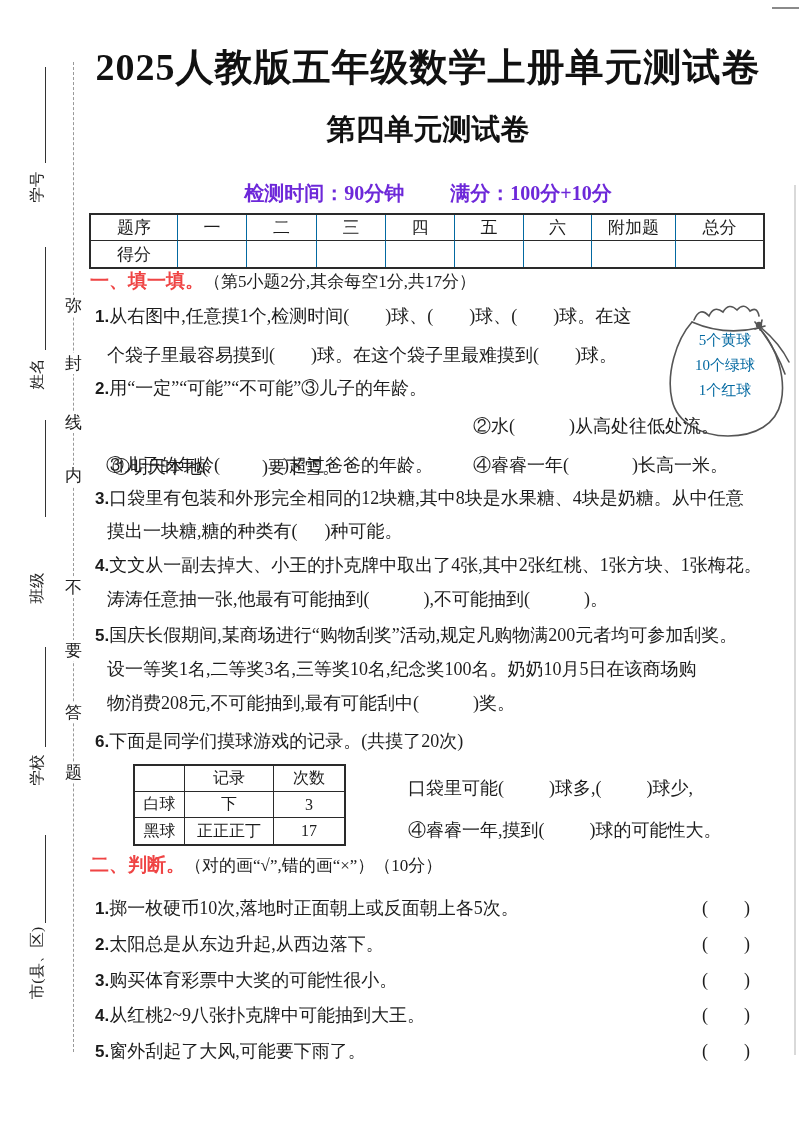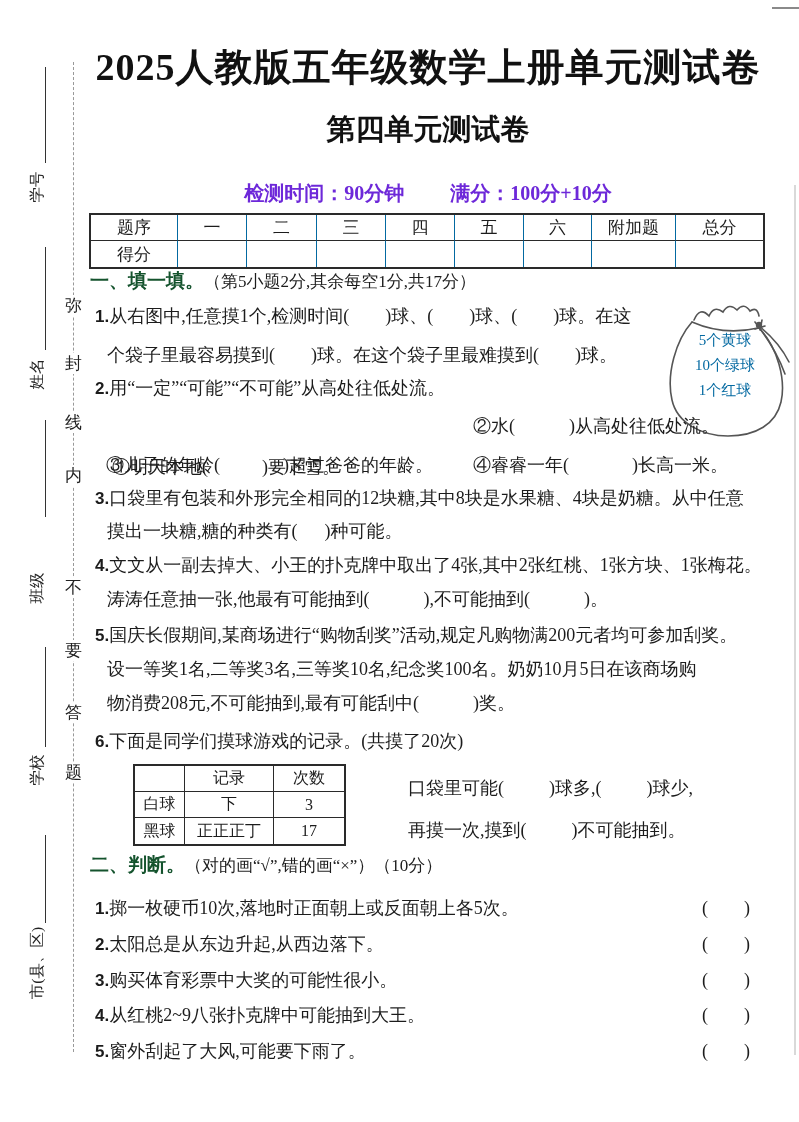--- a/index.html
+++ b/index.html
@@ -19,21 +19,21 @@
   .score-table{left:89px;top:213px;display:grid;
     grid-template-columns:87px 69px 70px 69px 69px 69px 68px 84px 87px;
     grid-auto-rows:26px;border:2px solid #2a2a2a;}
   .score-table .cell{border-right:1px solid #0369a1;border-bottom:1px solid #2a2a2a;
     display:flex;align-items:center;justify-content:center;font-size:17px;}
   .score-table .cell:nth-child(9n){border-right:none;}
   .score-table .cell.last-row{border-bottom:none;}
   
   .line{font-size:18px;line-height:24px;color:#1c1c1c;}
   .num{font-weight:bold;font-family:"Liberation Sans","DejaVu Sans",sans-serif;font-size:17px;}
-  .sec-title{font-size:19px;font-weight:bold;color:#14532d;margin-top:24px;}
+  .sec-title{font-size:19px;font-weight:bold;color:#ef4444;margin-top:24px;}
   .sec-note{font-size:17px;font-weight:normal;}
   
   .record-table{left:133px;top:764px;display:grid;grid-template-columns:50px 89px 70px;
     grid-auto-rows:26px;border:2px solid #2a2a2a;}
   .record-table .cell{border-right:1px solid #2a2a2a;border-bottom:1px solid #2a2a2a;
     display:flex;align-items:center;justify-content:center;font-size:16px;}
   .record-table .cell:nth-child(3n){border-right:none;}
   .record-table .cell.last-row{border-bottom:none;}
   
   .field-line{left:45px;width:0;border-left:1.5px solid #333;}
@@ -118,21 +118,21 @@
       <circle cx="101" cy="29" r="3.2" fill="#555" stroke="none"></circle>
     </g>
   </svg>
 </div>
 <div class="abs bag-text">
   <div>5个黄球</div>
   <div>10个绿球</div>
   <div>1个红球</div>
 </div>
 
-<div class="abs line t" style="left:95px;top:376px;"><span class="num">2.</span><span>用“一定”“可能”“不可能”从高处往低处流。</span></div>
+<div class="abs line t" style="left:95px;top:376px;"><span class="num">2.</span><span>用“一定”“可能”“不可能”③儿子的年龄。</span></div>
 <div class="abs line t" style="left:112px;top:414px;margin-top:41px;">①明天本地(            )要下雪。</div>
 <div class="abs line t" style="left:473px;top:414px;">②水(            )从高处往低处流。</div>
 <div class="abs line t" style="left:106px;top:453px;">③儿子的年龄(              )超过爸爸的年龄。</div>
 <div class="abs line t" style="left:473px;top:453px;">④睿睿一年(              )长高一米。</div>
 
 <div class="abs line t" style="left:95px;top:486px;"><span class="num">3.</span><span>口袋里有包装和外形完全相同的12块糖,其中8块是水果糖、4块是奶糖。从中任意</span></div>
 <div class="abs line t" style="left:107px;top:519px;"><span>摸出一块糖,糖的种类有(      )种可能。</span></div>
 
 <div class="abs line t" style="left:95px;top:553px;"><span class="num">4.</span><span>文文从一副去掉大、小王的扑克牌中取出了4张,其中2张红桃、1张方块、1张梅花。</span></div>
 <div class="abs line t" style="left:107px;top:587px;"><span>涛涛任意抽一张,他最有可能抽到(            ),不可能抽到(            )。</span></div>
@@ -149,21 +149,21 @@
   <div class="cell">次数</div>
   <div class="cell">白球</div>
   <div class="cell">下</div>
   <div class="cell">3</div>
   <div class="cell last-row">黑球</div>
   <div class="cell last-row">正正正丁</div>
   <div class="cell last-row">17</div>
 </div>
 
 <div class="abs line t" style="left:408px;top:776px;">口袋里可能(          )球多,(          )球少,</div>
-<div class="abs line t" style="left:408px;top:818px;">再摸一次,摸到(          )不可能抽到。</div>
+<div class="abs line t" style="left:408px;top:818px;">④睿睿一年,摸到(          )球的可能性大。</div>
 
 <div class="abs line t" style="left:90px;top:853px;"><span class="sec-title">二、判断。</span><span class="sec-note">（对的画“√”,错的画“×”）（10分）</span></div>
 
 <div class="abs line t" style="left:95px;top:896px;"><span class="num">1.</span><span>掷一枚硬币10次,落地时正面朝上或反面朝上各5次。</span></div>
 <div class="abs line t bracket" style="left:702px;top:896px;">(        )</div>
 
 <div class="abs line t" style="left:95px;top:932px;"><span class="num">2.</span><span>太阳总是从东边升起,从西边落下。</span></div>
 <div class="abs line t bracket" style="left:702px;top:932px;">(        )</div>
 
 <div class="abs line t" style="left:95px;top:968px;"><span class="num">3.</span><span>购买体育彩票中大奖的可能性很小。</span></div>

